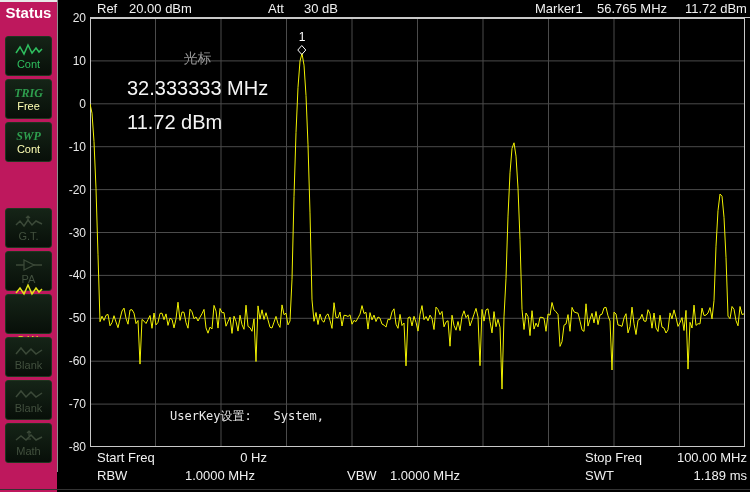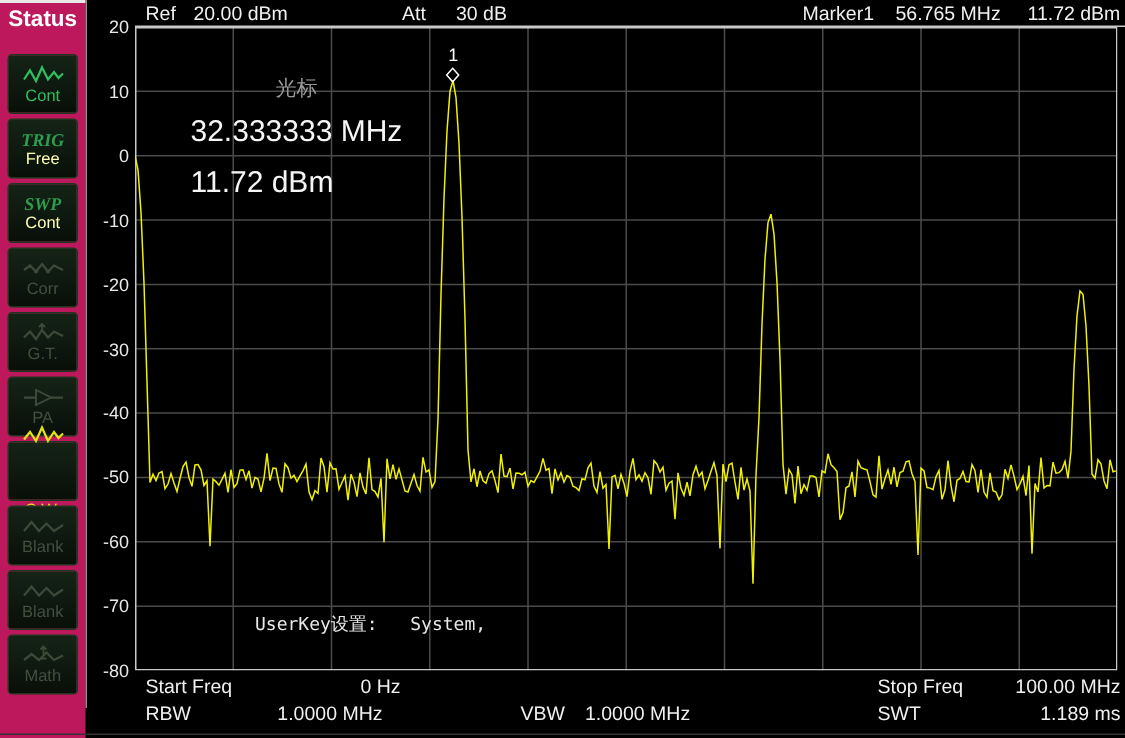--- a/index.html
+++ b/index.html
@@ -72,30 +72,20 @@
   <div class="tile trig" style="top:79px">
     <span class="icntext">TRIG</span>
     <span class="lbl">Free</span>
   </div>
 
   <div class="tile trig" style="top:122px">
     <span class="icntext">SWP</span>
     <span class="lbl">Cont</span>
   </div>
 
-  <div class="tile dim" style="top:165px">
-    <span class="icn">
-      <svg width="28" height="14" viewBox="0 0 28 14">
-          <polyline points="1,8 5,5 9,9 13,4 17,9 21,5 27,8" fill="none" stroke="currentColor" stroke-width="1.5"></polyline>
-          <circle cx="9" cy="9" r="1.4" fill="currentColor"></circle>
-          <circle cx="17" cy="9" r="1.4" fill="currentColor"></circle>
-        </svg>
-    </span>
-    <span class="lbl">Corr</span>
-  </div>
 
   <div class="tile dim" style="top:208px">
     <span class="icn">
       <svg width="28" height="14" viewBox="0 0 28 14">
           <polyline points="1,10 5,6 9,11 13,5 17,10 21,6 27,9" fill="none" stroke="currentColor" stroke-width="1.5"></polyline>
           <path d="M13,5 L13,1 M11,3 L13,1 L15,3" fill="none" stroke="currentColor" stroke-width="1.2"></path>
         </svg>
     </span>
     <span class="lbl">G.T.</span>
   </div>

